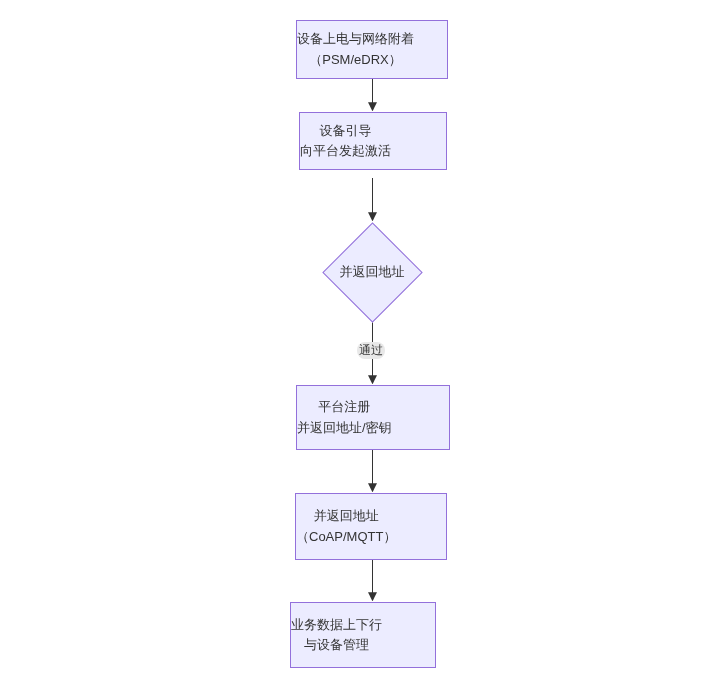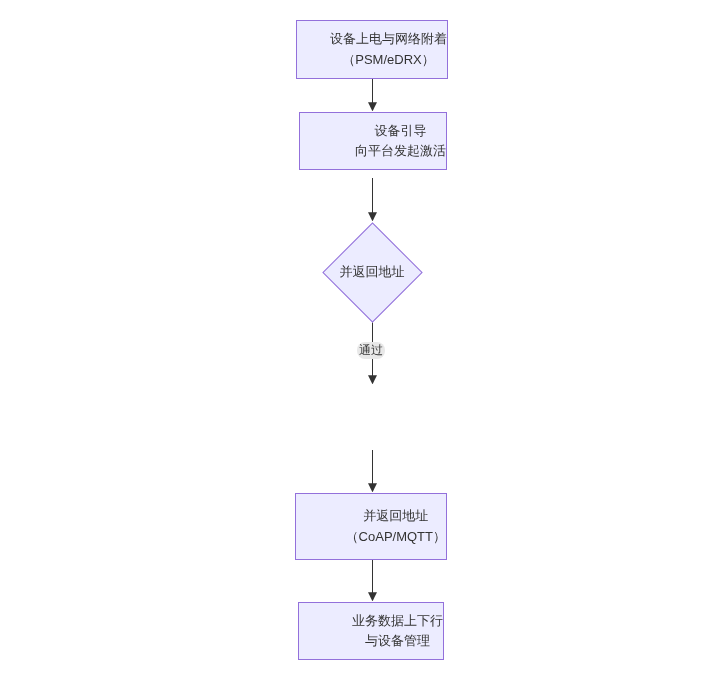--- a/index.html
+++ b/index.html
@@ -28,25 +28,24 @@
   }
   .edge-line { stroke: var(--edge); stroke-width: 1; }
   .arrowhead { fill: var(--edge); stroke: none; }
   .node {
     position: absolute;
     background: var(--node-fill);
     border: 1px solid var(--node-border);
     color: var(--text);
     display: flex;
     align-items: center;
-    justify-content: flex-end;
+    justify-content: flex-start;
     text-align: center;
     font-size: 13px;
     line-height: 1.55;
-    padding-left: 33px;
   }
   .node-label { white-space: pre-line; }
   .diamond {
     position: absolute;
     color: var(--text);
   }
   .diamond-shape {
     position: absolute;
     left: 14.5%; top: 14.5%;
     width: 71%; height: 71%;
@@ -103,24 +102,28 @@
 向平台发起激活</span>
   </div>
 
   <div class="diamond" style="left:322px; top:222px; width:100px; height:100px;">
     <div class="diamond-shape"></div>
     <span class="diamond-label">并返回地址</span>
   </div>
 
   <div class="edge-label" style="left:371px; top:342px;">通过</div>
 
+  <div class="node" style="left:296px; top:385px; width:154px; height:65px;">
+    <span class="node-label">平台注册
+并返回地址/密钥</span>
+  </div>
 
   <div class="node" style="left:295px; top:493px; width:152px; height:67px;">
     <span class="node-label">并返回地址
 （CoAP/MQTT）</span>
   </div>
 
-  <div class="node" style="left:298px; top:602px; width:146px; height:58px;">
+  <div class="node" style="left:290px; top:602px; width:146px; height:66px;">
     <span class="node-label">业务数据上下行
 与设备管理</span>
   </div>
 
 </div>
 
 </body></html>

